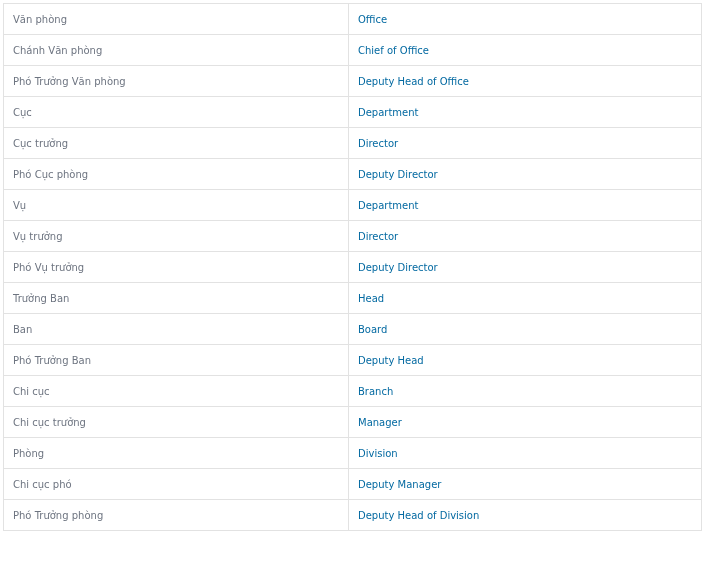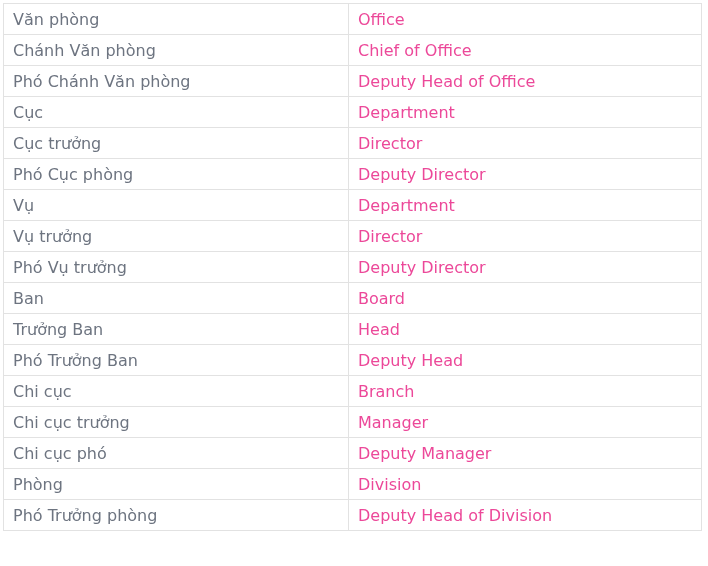--- a/index.html
+++ b/index.html
@@ -37,35 +37,35 @@
   table.glossary tr {
     height: 31px;
   }
 
   table.glossary td {
     height: 31px;
     box-sizing: border-box;
     border-right: 1px solid #e2e2e2;
     border-bottom: 1px solid #e2e2e2;
     padding: 0 10px 0 9px;
-    font-size: 16px;
+    font-size: 10px;
     line-height: 15px;
     color: #6d7480;
     vertical-align: middle;
     text-align: left;
     white-space: nowrap;
     overflow: hidden;
     background: #ffffff;
   }
 
   table.glossary td.cell-vi {
     color: #6d7480;
   }
   table.glossary td.cell-en {
-    color: #ec4899;
+    color: #0369a1;
   }
 </style>
 </head>
 <body>
 
 <div class="table-wrap">
   <table class="glossary">
     <colgroup>
       <col class="col-vi">
       <col class="col-en">
@@ -73,21 +73,21 @@
     <tbody>
         <tr>
           <td class="cell-vi">Văn phòng</td>
           <td class="cell-en">Office</td>
         </tr>
         <tr>
           <td class="cell-vi">Chánh Văn phòng</td>
           <td class="cell-en">Chief of Office</td>
         </tr>
         <tr>
-          <td class="cell-vi">Phó Chánh Văn phòng</td>
+          <td class="cell-vi">Phó Trưởng Văn phòng</td>
           <td class="cell-en">Deputy Head of Office</td>
         </tr>
         <tr>
           <td class="cell-vi">Cục</td>
           <td class="cell-en">Department</td>
         </tr>
         <tr>
           <td class="cell-vi">Cục trưởng</td>
           <td class="cell-en">Director</td>
         </tr>
@@ -101,46 +101,46 @@
         </tr>
         <tr>
           <td class="cell-vi">Vụ trưởng</td>
           <td class="cell-en">Director</td>
         </tr>
         <tr>
           <td class="cell-vi">Phó Vụ trưởng</td>
           <td class="cell-en">Deputy Director</td>
         </tr>
         <tr>
+          <td class="cell-vi">Trưởng Ban</td>
+          <td class="cell-en">Head</td>
+        </tr>
+        <tr>
           <td class="cell-vi">Ban</td>
           <td class="cell-en">Board</td>
-        </tr>
-        <tr>
-          <td class="cell-vi">Trưởng Ban</td>
-          <td class="cell-en">Head</td>
         </tr>
         <tr>
           <td class="cell-vi">Phó Trưởng Ban</td>
           <td class="cell-en">Deputy Head</td>
         </tr>
         <tr>
           <td class="cell-vi">Chi cục</td>
           <td class="cell-en">Branch</td>
         </tr>
         <tr>
           <td class="cell-vi">Chi cục trưởng</td>
           <td class="cell-en">Manager</td>
         </tr>
         <tr>
+          <td class="cell-vi">Phòng</td>
+          <td class="cell-en">Division</td>
+        </tr>
+        <tr>
           <td class="cell-vi">Chi cục phó</td>
           <td class="cell-en">Deputy Manager</td>
-        </tr>
-        <tr>
-          <td class="cell-vi">Phòng</td>
-          <td class="cell-en">Division</td>
         </tr>
         <tr>
           <td class="cell-vi">Phó Trưởng phòng</td>
           <td class="cell-en">Deputy Head of Division</td>
         </tr>
       </tbody>
   </table>
 </div>
 
 </body></html>

